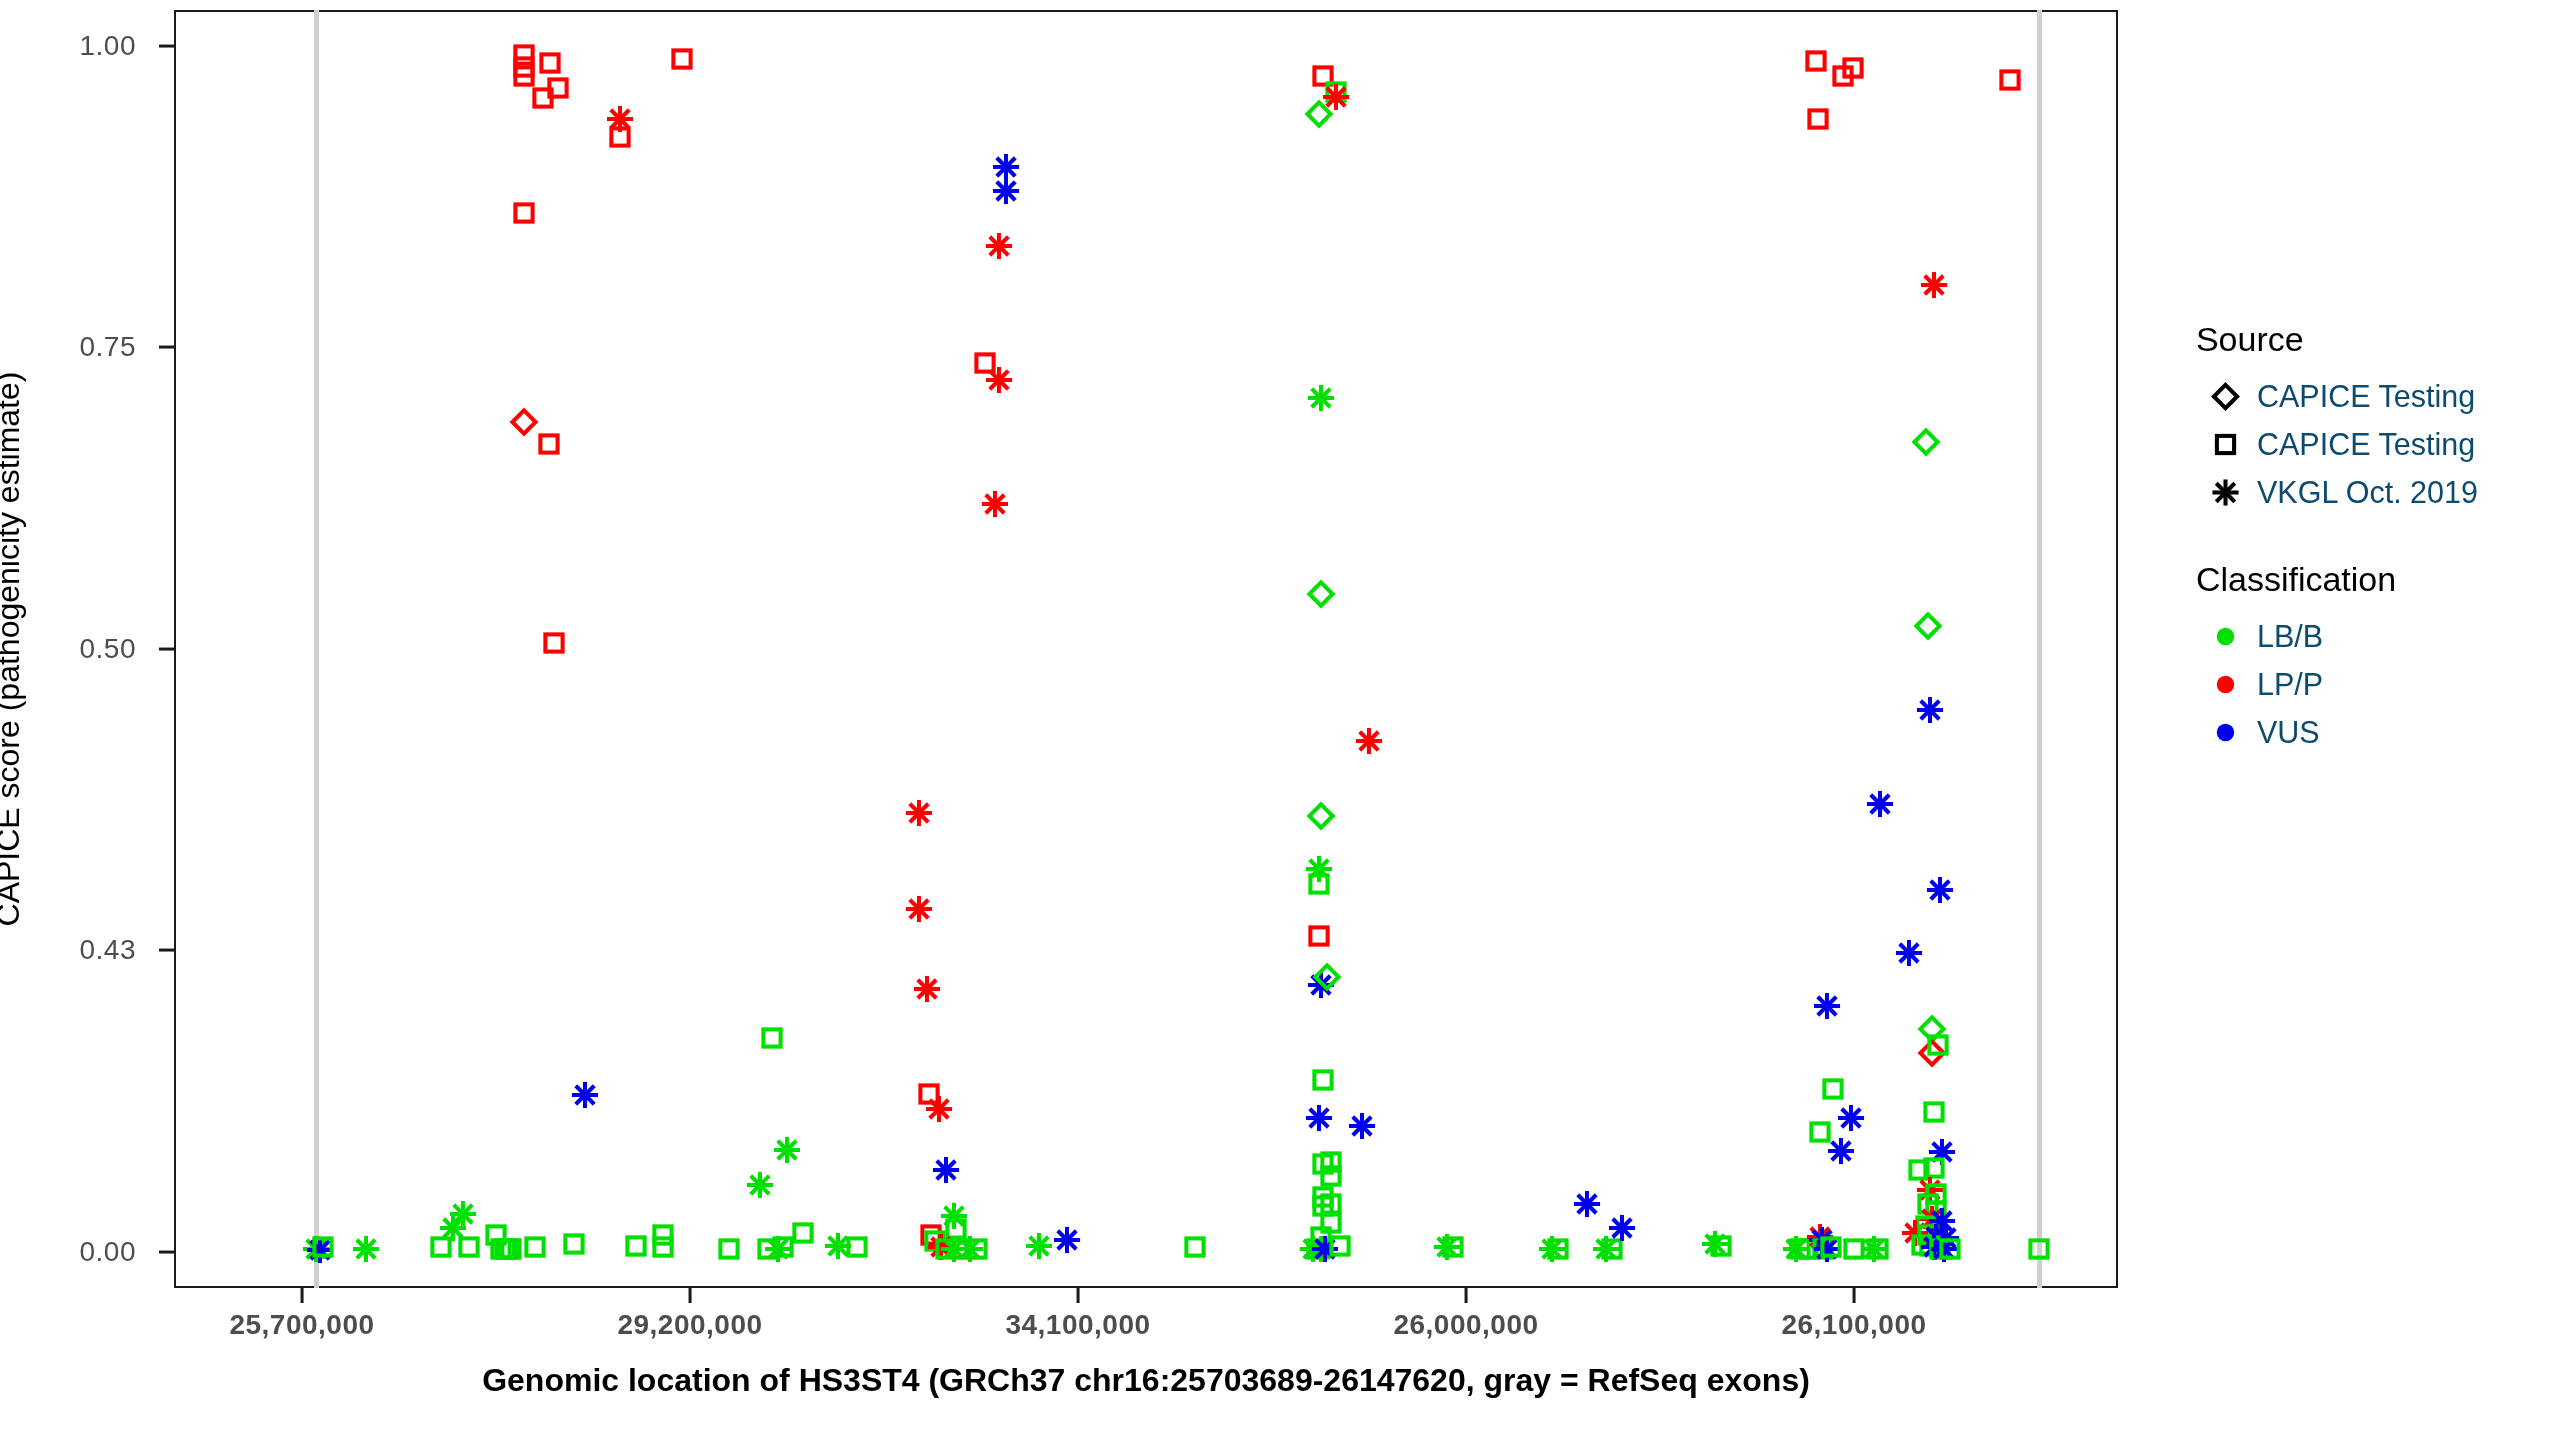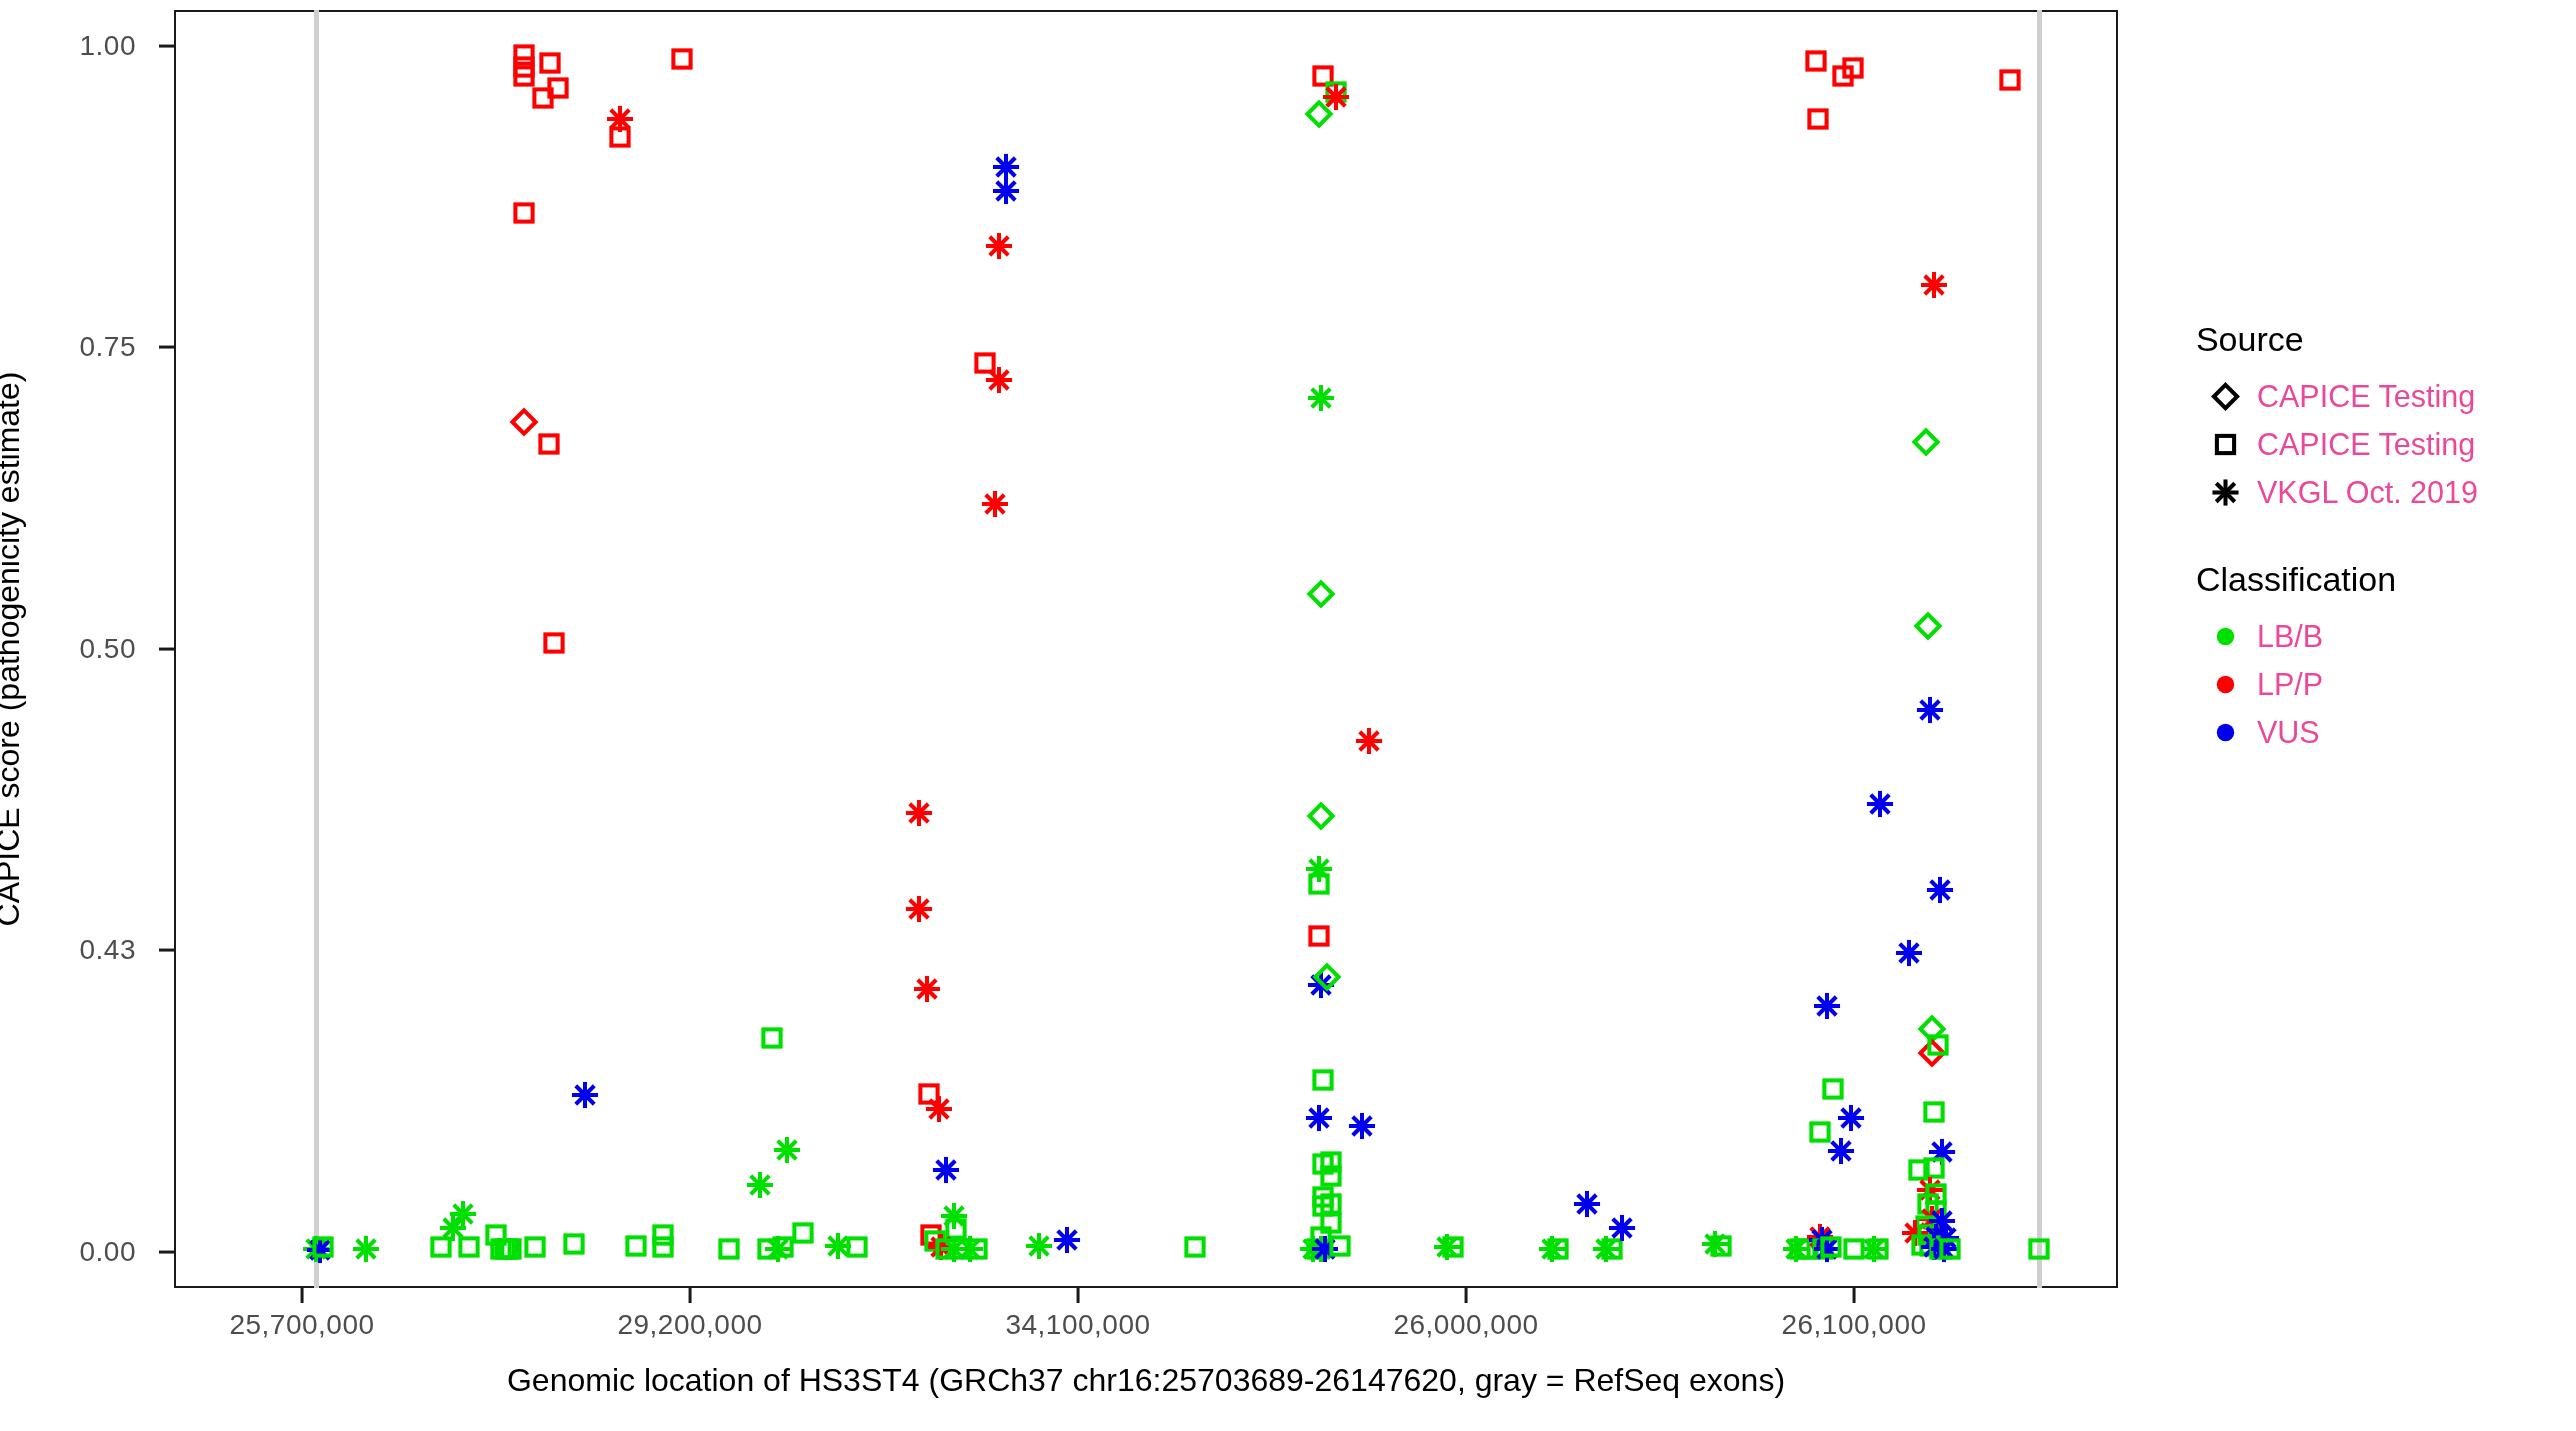--- a/index.html
+++ b/index.html
@@ -18,34 +18,34 @@
 
   
   #y-axis{position:absolute;left:0;top:0;width:174px;height:1298px;}
   .ytick-label{position:absolute;right:38px;transform:translateY(-50%);
     font-size:28px;color:#4d4d4d;text-align:right;white-space:nowrap;letter-spacing:0.5px;}
   .ytick-mark{position:absolute;right:0px;width:15.3px;height:2.9px;background:#1a1a1a;transform:translateY(-50%);}
   #y-title{position:absolute;left:7.6px;top:50%;transform:translate(-50%,-50%) rotate(-90deg);
     transform-origin:center center;font-size:32px;color:#000;white-space:nowrap;width:1145px;text-align:center;}
 
   
-  #x-axis{position:absolute;left:174px;top:1288px;width:1944px;height:143px;}
+  #x-axis{position:absolute;left:174px;top:1288px;width:1944px;height:143px;font-weight:bold;}
   .xtick-mark{position:absolute;top:0;width:2.9px;height:15.3px;background:#1a1a1a;transform:translateX(-50%);}
   .xtick-label{position:absolute;top:21px;transform:translateX(-50%);
     font-size:28px;color:#4d4d4d;white-space:nowrap;letter-spacing:0.5px;}
   #x-title{position:absolute;top:74px;left:0;width:1944px;text-align:center;
     font-size:32px;color:#000;white-space:nowrap;}
 
   
   #legend{position:absolute;left:2194px;top:320px;width:363px;}
   .lg-title{font-size:34px;color:#000;margin:0 0 13.4px 1.9px;white-space:nowrap;}
   .lg-block{margin-bottom:44px;}
   .lg-row{display:flex;align-items:center;height:48px;}
   .lg-key{width:63px;display:flex;align-items:center;justify-content:center;flex:0 0 63px;}
-  .lg-label{font-size:30.5px;color:#ec4899;white-space:nowrap;}
+  .lg-label{font-size:30.5px;color:#0c4a6e;white-space:nowrap;}
 </style>
 </head>
 <body>
 
 <div id="root">
 
   <div id="y-axis">
     <div id="y-ticks">
         <div class="ytick-label" style="top: 1252px;">0.00</div>
         <div class="ytick-mark" style="top: 1252px;"></div>

